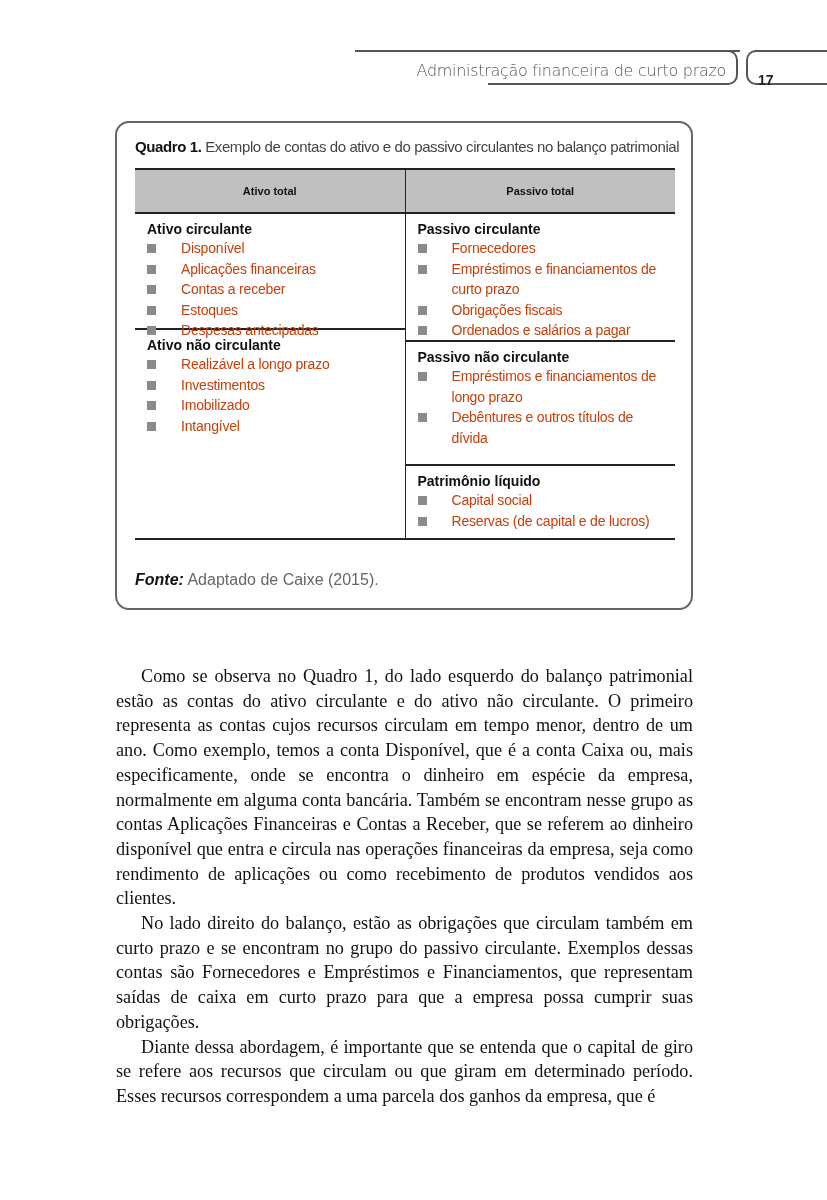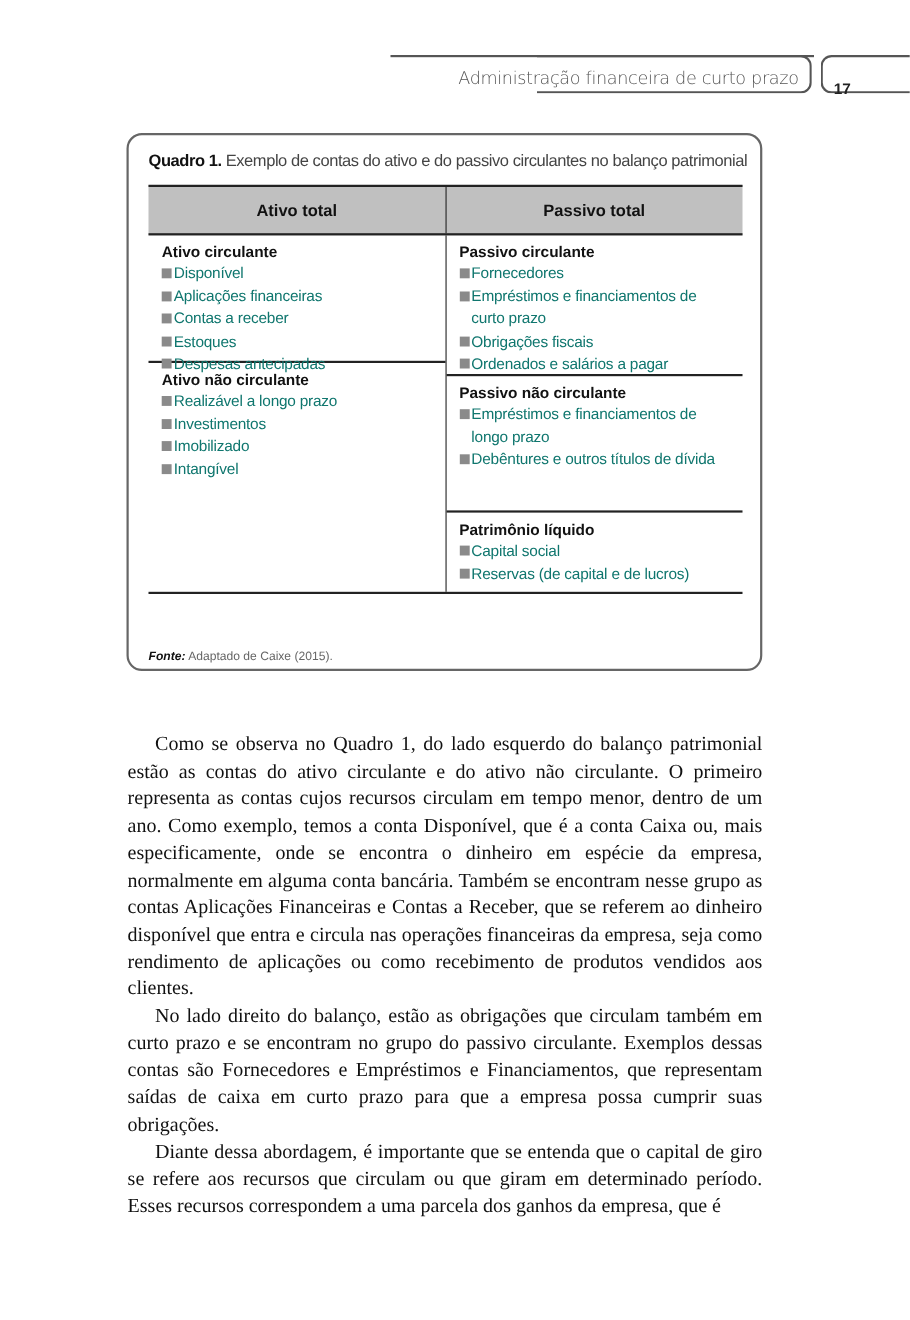--- a/index.html
+++ b/index.html
@@ -12,34 +12,34 @@
   .hdr-box-page { position: absolute; left: 746px; top: 50px; width: 90px; height: 35px; border: 2px solid #555; border-right: none; border-radius: 10px 0 0 10px; box-sizing: border-box; }
   .hdr-page { position: absolute; left: 10px; top: 20px; font-size: 14px; font-weight: bold; color: #222; }
 
   
   .quadro { position: absolute; left: 115px; top: 121px; width: 578px; height: 489px; border: 2.5px solid #666; border-radius: 14px; box-sizing: border-box; }
   .quadro-caption { position: absolute; left: 18px; top: 15px; font-size: 15px; color: #444; white-space: nowrap; letter-spacing: -0.4px; }
   .quadro-caption b { color: #111; }
 
   .tbl { position: absolute; left: 18px; top: 45px; width: 540px; }
   .tbl-head { display: flex; background: #c0c0c0; border-top: 2px solid #222; border-bottom: 2px solid #222; height: 42px; }
-  .tbl-head div { flex: 1; display: flex; align-items: center; justify-content: center; font-weight: bold; font-size: 15px; color: #111; }
+  .tbl-head div { flex: 1; display: flex; align-items: center; justify-content: center; font-weight: bold; font-size: 11px; color: #111; }
   .tbl-head div:first-child { border-right: 1.5px solid #222; }
 
   .tbl-body { display: flex; border-bottom: 2px solid #222; }
   .col { flex: 1; }
   .col-left { border-right: 1.5px solid #222; }
   .cell { padding: 7px 12px 7px 12px; }
   .cell.sep { border-bottom: 2px solid #222; }
   .cell-title { font-weight: bold; font-size: 14px; color: #111; margin-bottom: 1px; }
   .cell ul { list-style: none; margin: 0; padding: 0; }
-  .cell li { position: relative; padding-left: 11px; font-size: 14px; line-height: 20.6px; color: #0f766e; letter-spacing: -0.2px; }
+  .cell li { position: relative; padding-left: 34px; font-size: 14px; line-height: 20.6px; color: #c2410c; letter-spacing: -0.2px; }
   .cell li::before { content: ""; position: absolute; left: 0; top: 6px; width: 9px; height: 9px; background: #8a8a8a; }
 
-  .fonte { position: absolute; left: 18px; top: 468px; font-size: 11px; color: #666; }
+  .fonte { position: absolute; left: 18px; top: 448px; font-size: 16px; color: #666; }
   .fonte i { color: #111; font-weight: bold; }
 
   
   .body-text { position: absolute; left: 116px; top: 664px; width: 577px; font-family: "Liberation Serif", serif; font-size: 18.2px; line-height: 24.7px; color: #111; text-align: justify; }
   .body-text p { margin: 0; text-indent: 25px; }
 </style>
 </head>
 <body>
 
 <div class="hdr-line-top"></div>

